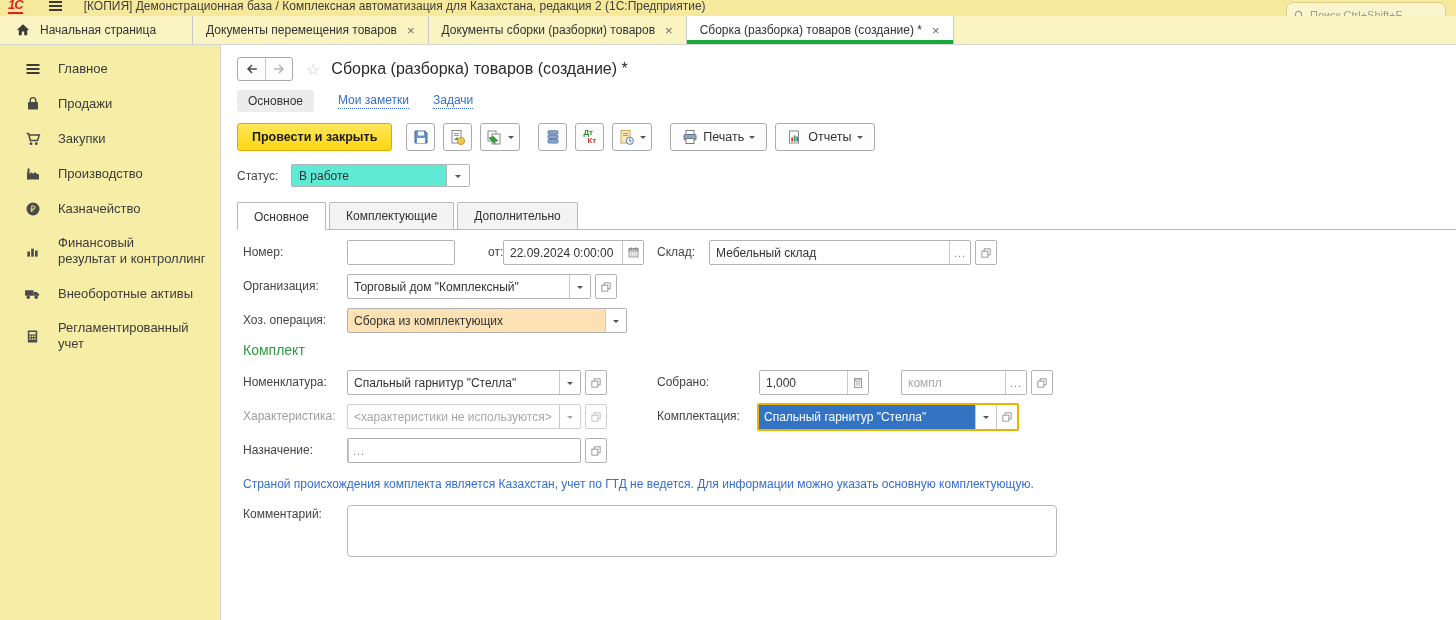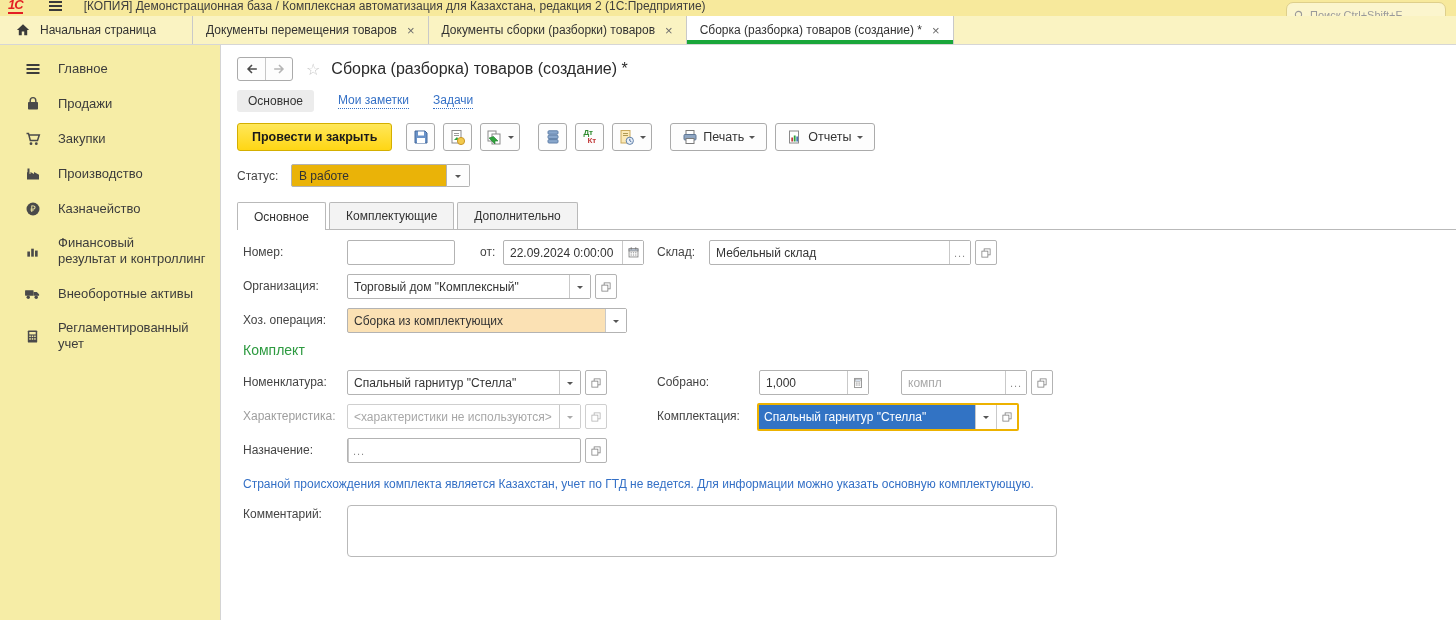--- a/index.html
+++ b/index.html
@@ -50,21 +50,21 @@
   .gap { width:10px; }
   .caret { width:0; height:0; border:3.5px solid transparent; border-top-color:#555; margin-top:4px; }
   .dtkt { font-size:8px; font-weight:bold; line-height:8px; text-align:left; }
   .dtkt .dt { color:#2F8B2F; display:block; }
   .dtkt .kt { color:#C23B3B; display:block; margin-left:4px; }
 
   
   .statusrow { display:flex; align-items:center; margin-top:13px; }
   .statuslbl { width:48px; color:#444; }
   .combo { display:flex; margin-left:6px; }
-  .combo input { width:156px; height:23px; border:1px solid #B3B3B3; border-radius:2px 0 0 2px; padding:0 7px; font:inherit; color:#333; outline:none; background:#eab308; }
+  .combo input { width:156px; height:23px; border:1px solid #B3B3B3; border-radius:2px 0 0 2px; padding:0 7px; font:inherit; color:#333; outline:none; background:#5eead4; }
   .combobtn { width:23px; height:23px; border:1px solid #B3B3B3; border-left:none; border-radius:0 2px 2px 0; background:#FDFDFD; display:flex; align-items:center; justify-content:center; cursor:pointer; }
 
   
   .formtabs { display:flex; margin-top:15px; border-bottom:1px solid #B9B9B9; height:28px; align-items:flex-end; }
   .ftab { padding:0 16px; height:27px; display:flex; align-items:center; border:1px solid #B9B9B9; border-bottom:none; border-radius:2px 2px 0 0; background:#F3F3F3; margin-right:3px; cursor:pointer; color:#333; }
   .ftab.active { background:#fff; height:28px; margin-bottom:-1px; }
 
   
   .formarea { margin-top:10px; position:relative; }
   .frow { position:relative; height:25px; margin-bottom:9px; }
@@ -338,21 +338,21 @@
       <div class="ftab">Дополнительно</div>
     </div>
 
     <div class="formarea">
 
       <div class="frow">
         <span class="flabel">Номер:</span>
         <div class="fbox" style="left:110px; width:108px;">
           <input value="" style="">
         </div>
-        <span class="flabel" style="left:243px;">от:</span>
+        <span class="flabel" style="left:251px;">от:</span>
         <div class="fbox" style="left:266px; width:141px;">
           <input value="22.09.2024 0:00:00" style="">
           <div class="fseg">
             <svg width="13" height="13" viewBox="0 0 16 16">
                 <rect x="2.5" y="3.5" width="11" height="10" fill="#fff" stroke="#7A7A7A"></rect>
                 <rect x="2.5" y="3.5" width="11" height="2.6" fill="#C9D6E8" stroke="#7A7A7A"></rect>
                 <rect x="4.5" y="1.8" width="1.6" height="2.4" fill="#7A7A7A"></rect>
                 <rect x="9.9" y="1.8" width="1.6" height="2.4" fill="#7A7A7A"></rect>
                 <g fill="#9a9a9a">
                   <rect x="4.4" y="7.6" width="1.6" height="1.4"></rect>

